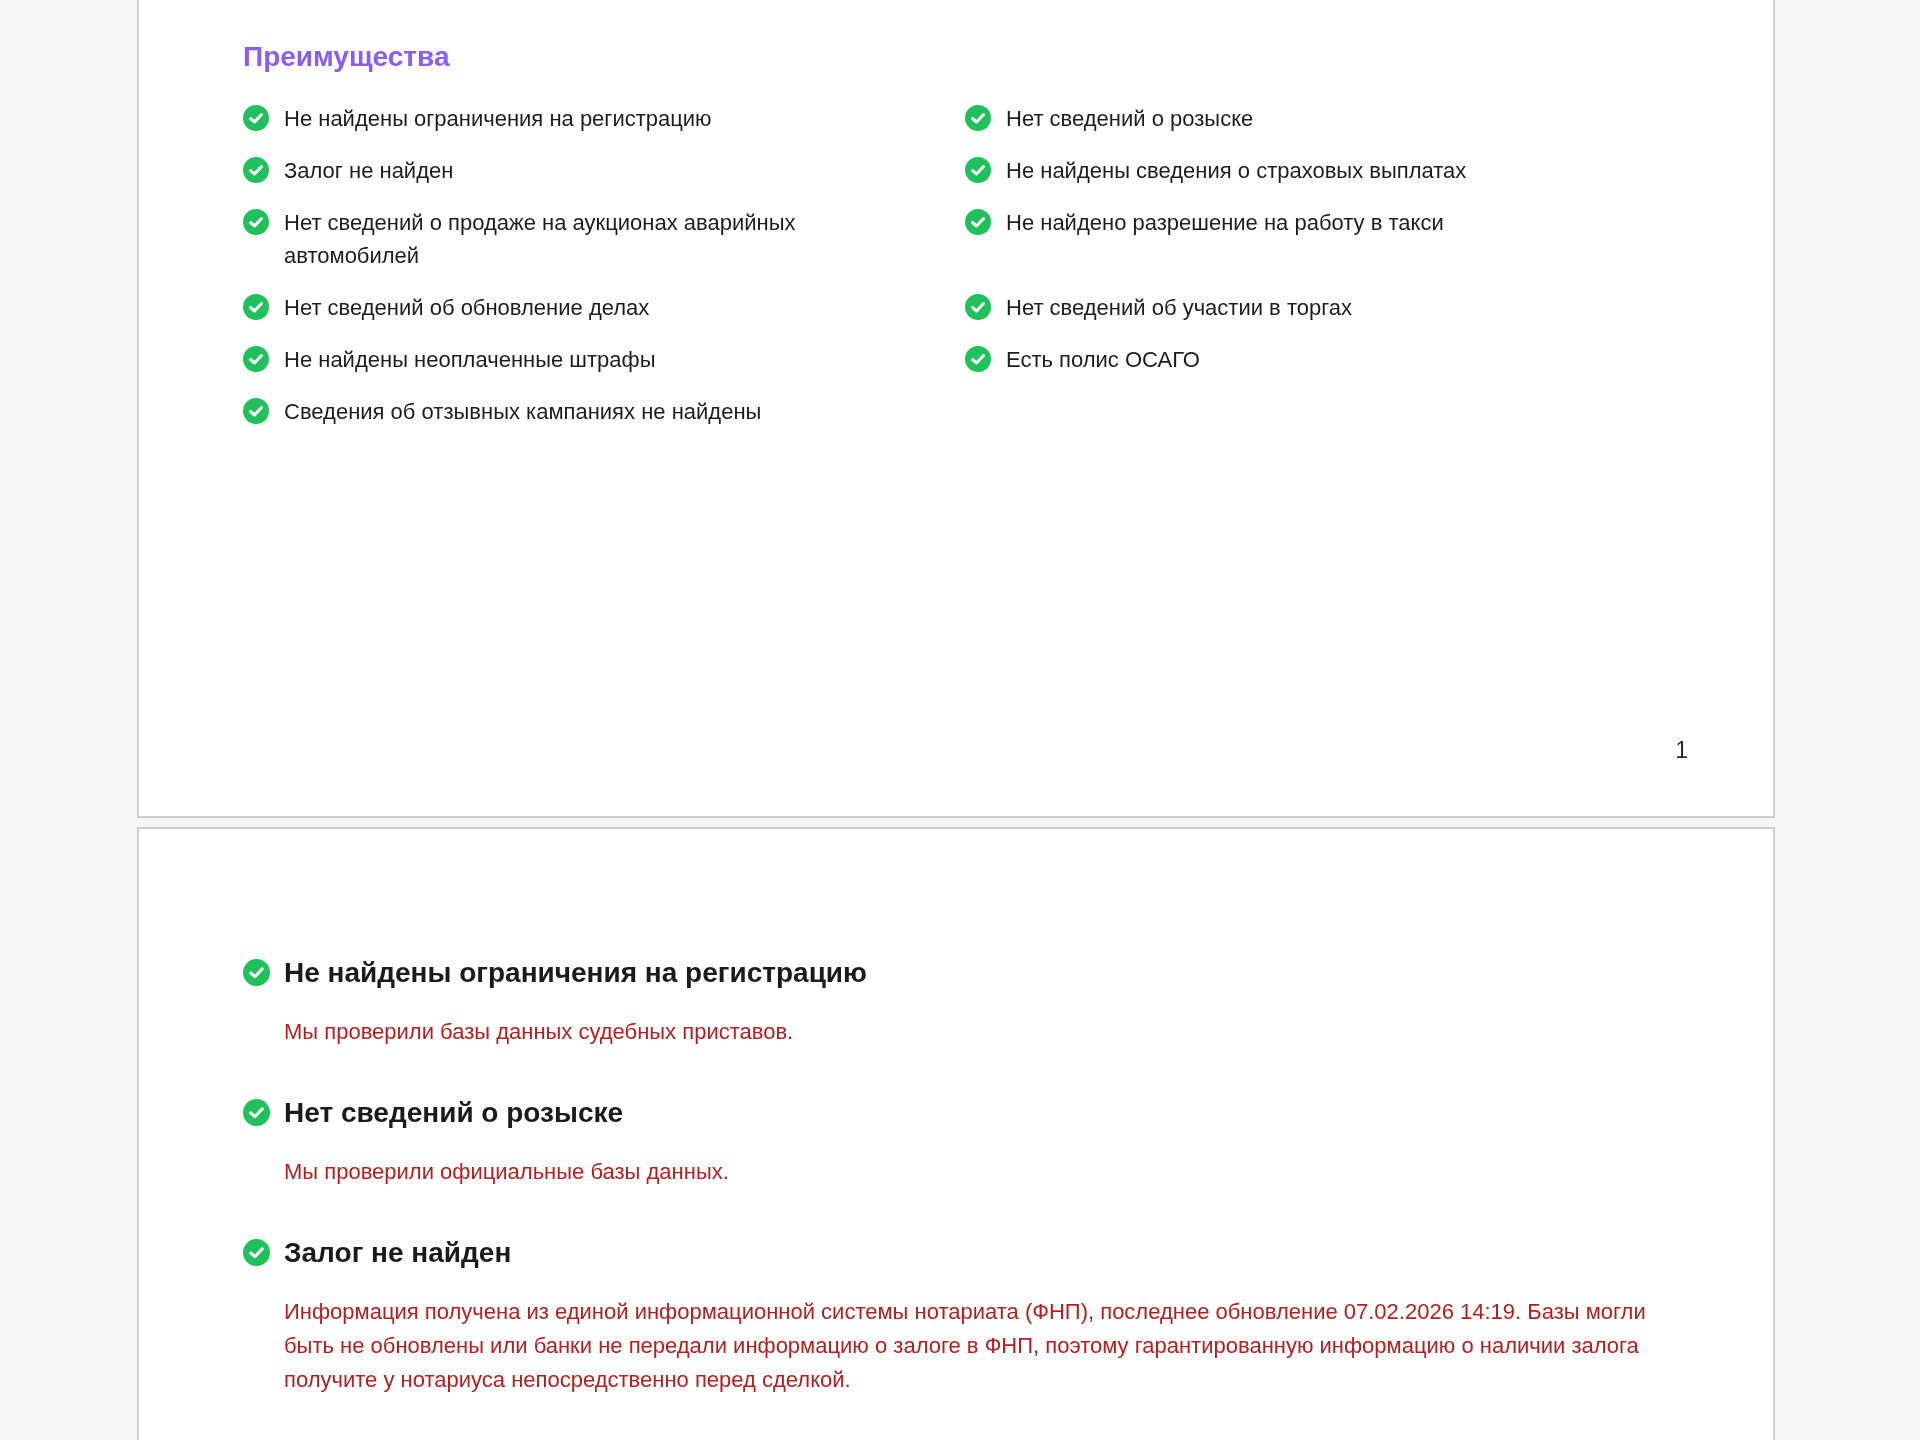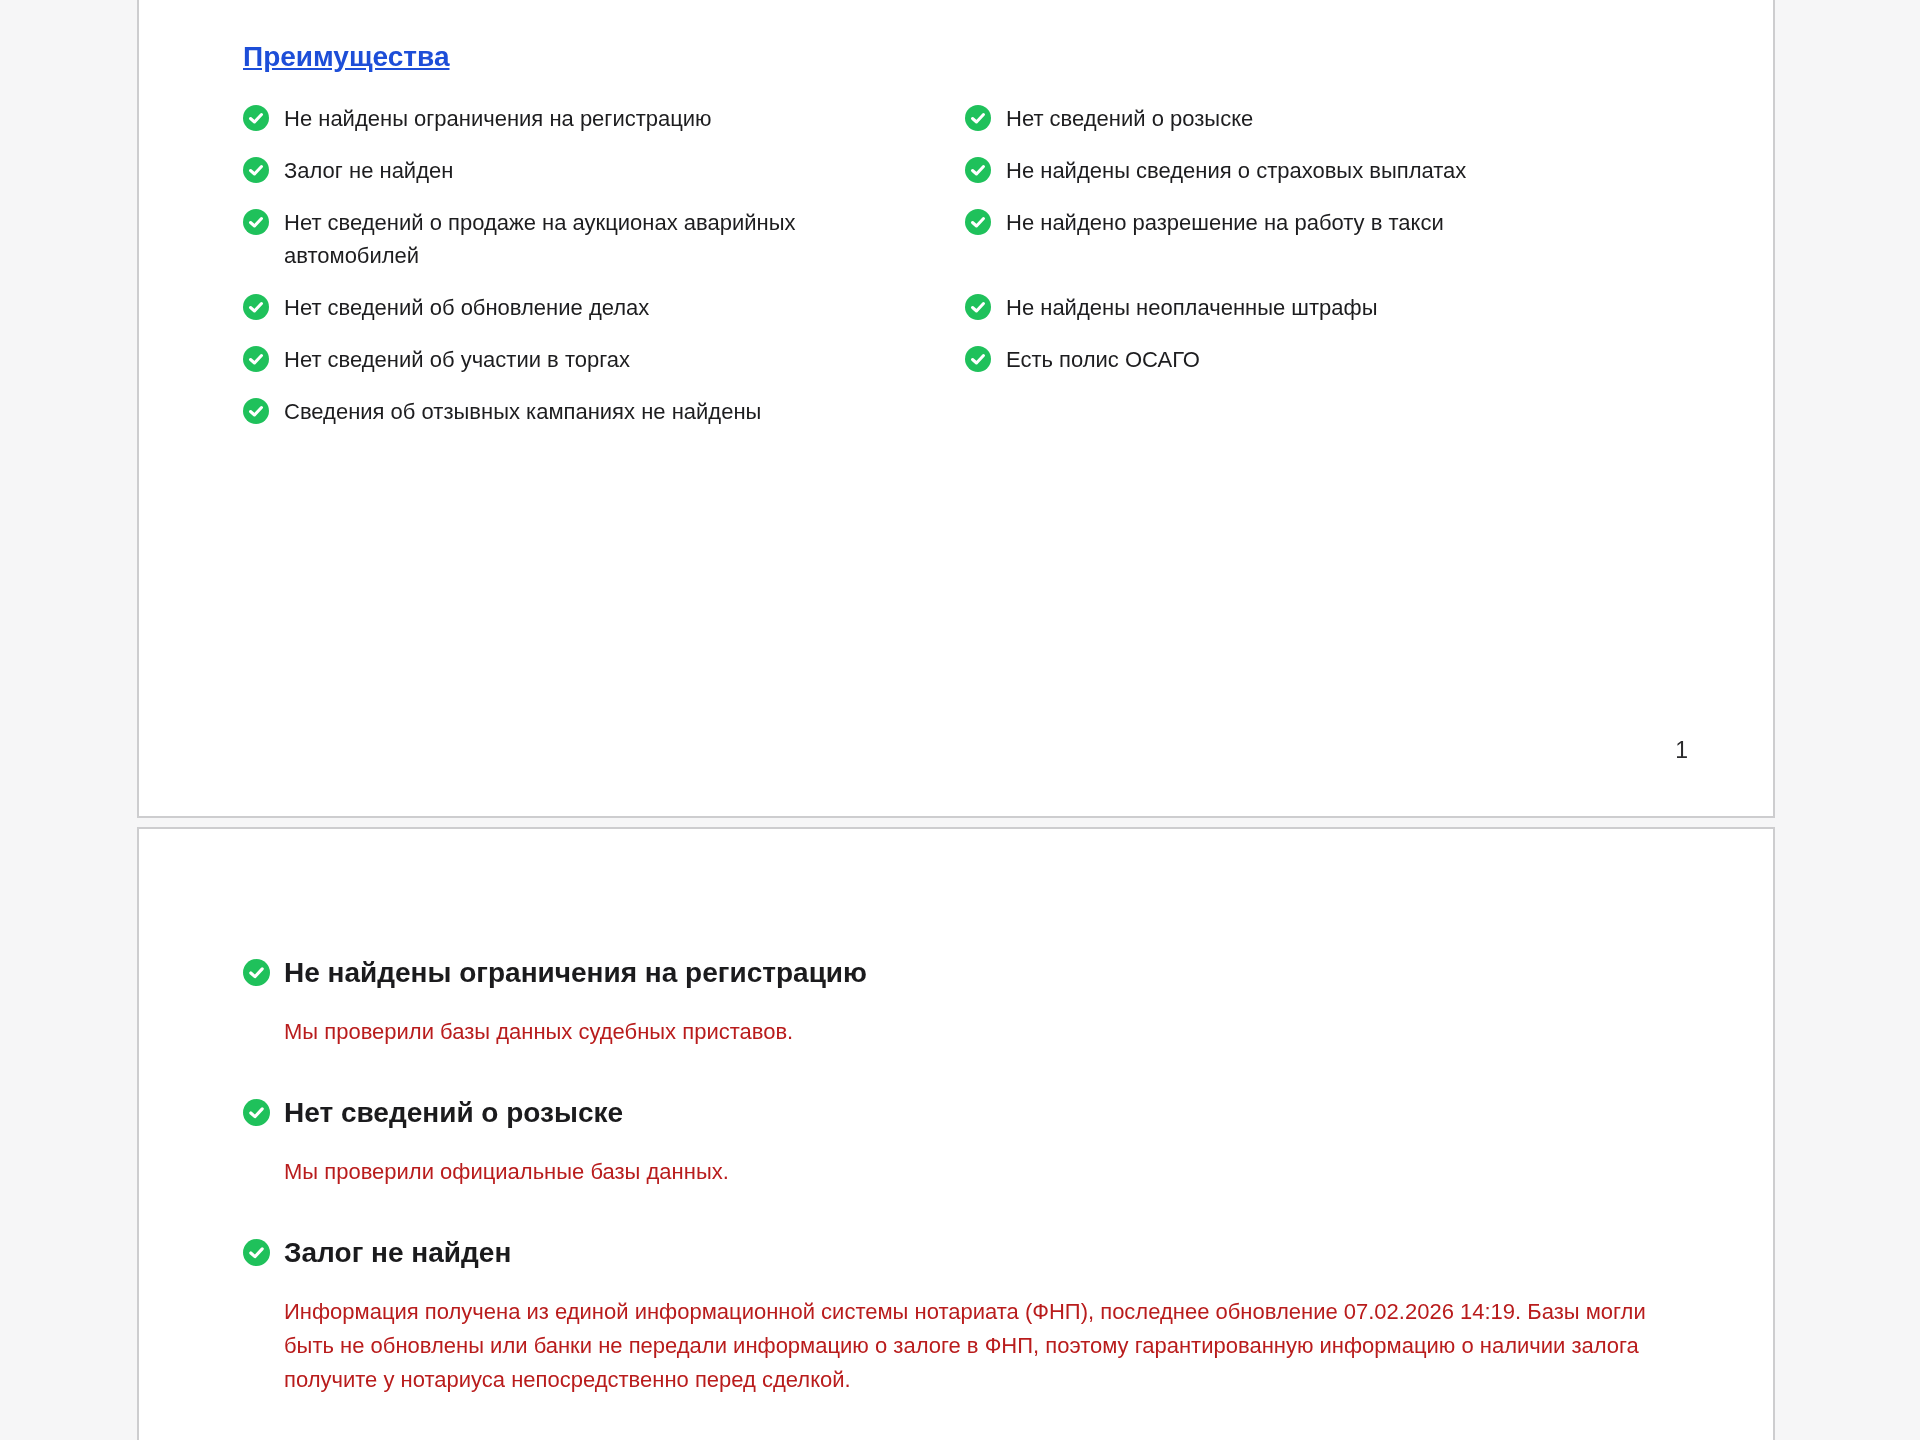--- a/index.html
+++ b/index.html
@@ -21,22 +21,21 @@
   }
   #sheet-1 { top: -26px; height: 840px; }
   #sheet-2 { top: 827px; height: 700px; }
 
   
   .p1-title {
     margin: 64px 0 0 104px;
     font-size: 28px;
     line-height: 34px;
     font-weight: 700;
-    color: #1d4ed8;
-    text-decoration: underline;
+    color: #8b5cf6;
   }
   .adv-grid {
     display: grid;
     grid-template-columns: 722px auto;
     row-gap: 19px;
     margin: 28px 0 0 104px;
   }
   .adv-item {
     display: flex;
     align-items: flex-start;
@@ -135,34 +134,34 @@
       <span class="txt">Не найдено разрешение на работу в такси</span>
     </div>
 
     <div class="adv-item left">
       <svg class="check" viewBox="0 0 26 26">
           <circle cx="13" cy="13" r="13" fill="var(--green)"></circle>
           <path d="M7.5 13.5 L11.5 17 L18.5 9.5" fill="none" stroke="#fff" stroke-width="3" stroke-linecap="round" stroke-linejoin="round"></path>
         </svg>
       <span class="txt">Нет сведений об обновление делах</span>
     </div>
+    <div class="adv-item right">
+      <svg class="check" viewBox="0 0 26 26">
+          <circle cx="13" cy="13" r="13" fill="var(--green)"></circle>
+          <path d="M7.5 13.5 L11.5 17 L18.5 9.5" fill="none" stroke="#fff" stroke-width="3" stroke-linecap="round" stroke-linejoin="round"></path>
+        </svg>
+      <span class="txt">Нет сведений об участии в торгах</span>
+    </div>
+
     <div class="adv-item left">
       <svg class="check" viewBox="0 0 26 26">
           <circle cx="13" cy="13" r="13" fill="var(--green)"></circle>
           <path d="M7.5 13.5 L11.5 17 L18.5 9.5" fill="none" stroke="#fff" stroke-width="3" stroke-linecap="round" stroke-linejoin="round"></path>
         </svg>
       <span class="txt">Не найдены неоплаченные штрафы</span>
-    </div>
-
-    <div class="adv-item right">
-      <svg class="check" viewBox="0 0 26 26">
-          <circle cx="13" cy="13" r="13" fill="var(--green)"></circle>
-          <path d="M7.5 13.5 L11.5 17 L18.5 9.5" fill="none" stroke="#fff" stroke-width="3" stroke-linecap="round" stroke-linejoin="round"></path>
-        </svg>
-      <span class="txt">Нет сведений об участии в торгах</span>
     </div>
     <div class="adv-item right">
       <svg class="check" viewBox="0 0 26 26">
           <circle cx="13" cy="13" r="13" fill="var(--green)"></circle>
           <path d="M7.5 13.5 L11.5 17 L18.5 9.5" fill="none" stroke="#fff" stroke-width="3" stroke-linecap="round" stroke-linejoin="round"></path>
         </svg>
       <span class="txt">Есть полис ОСАГО</span>
     </div>
 
     <div class="adv-item left">

